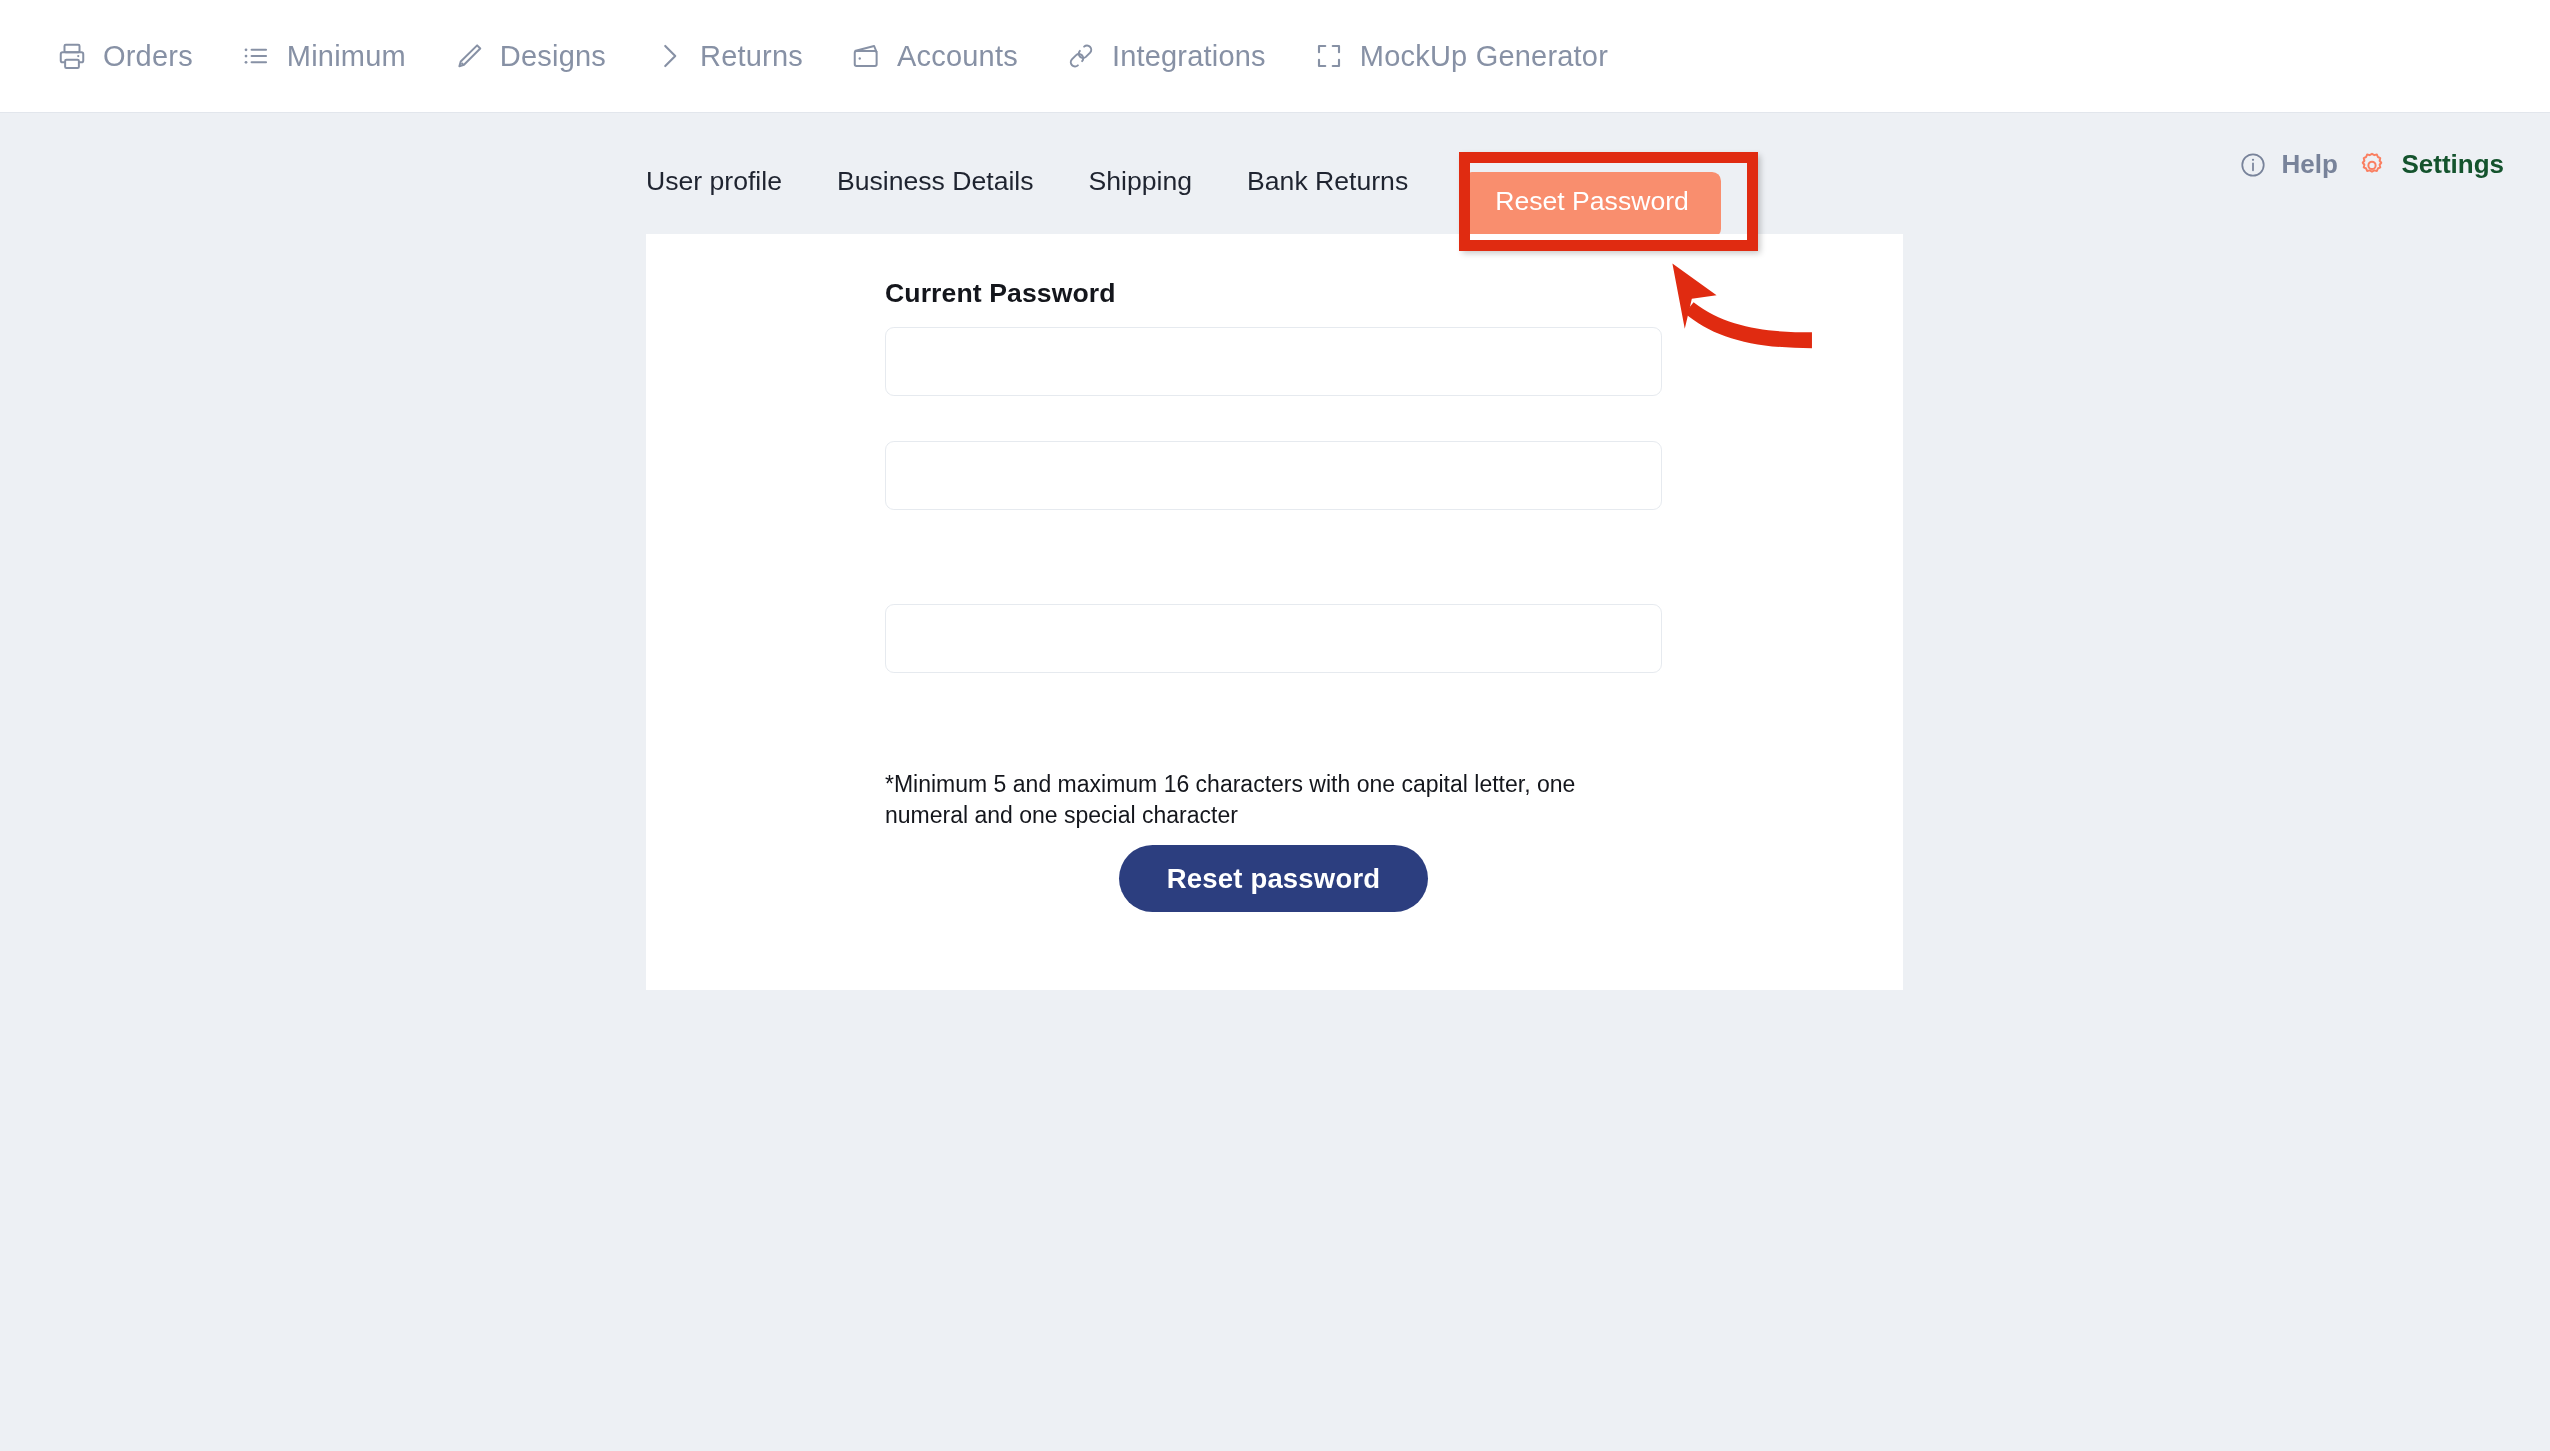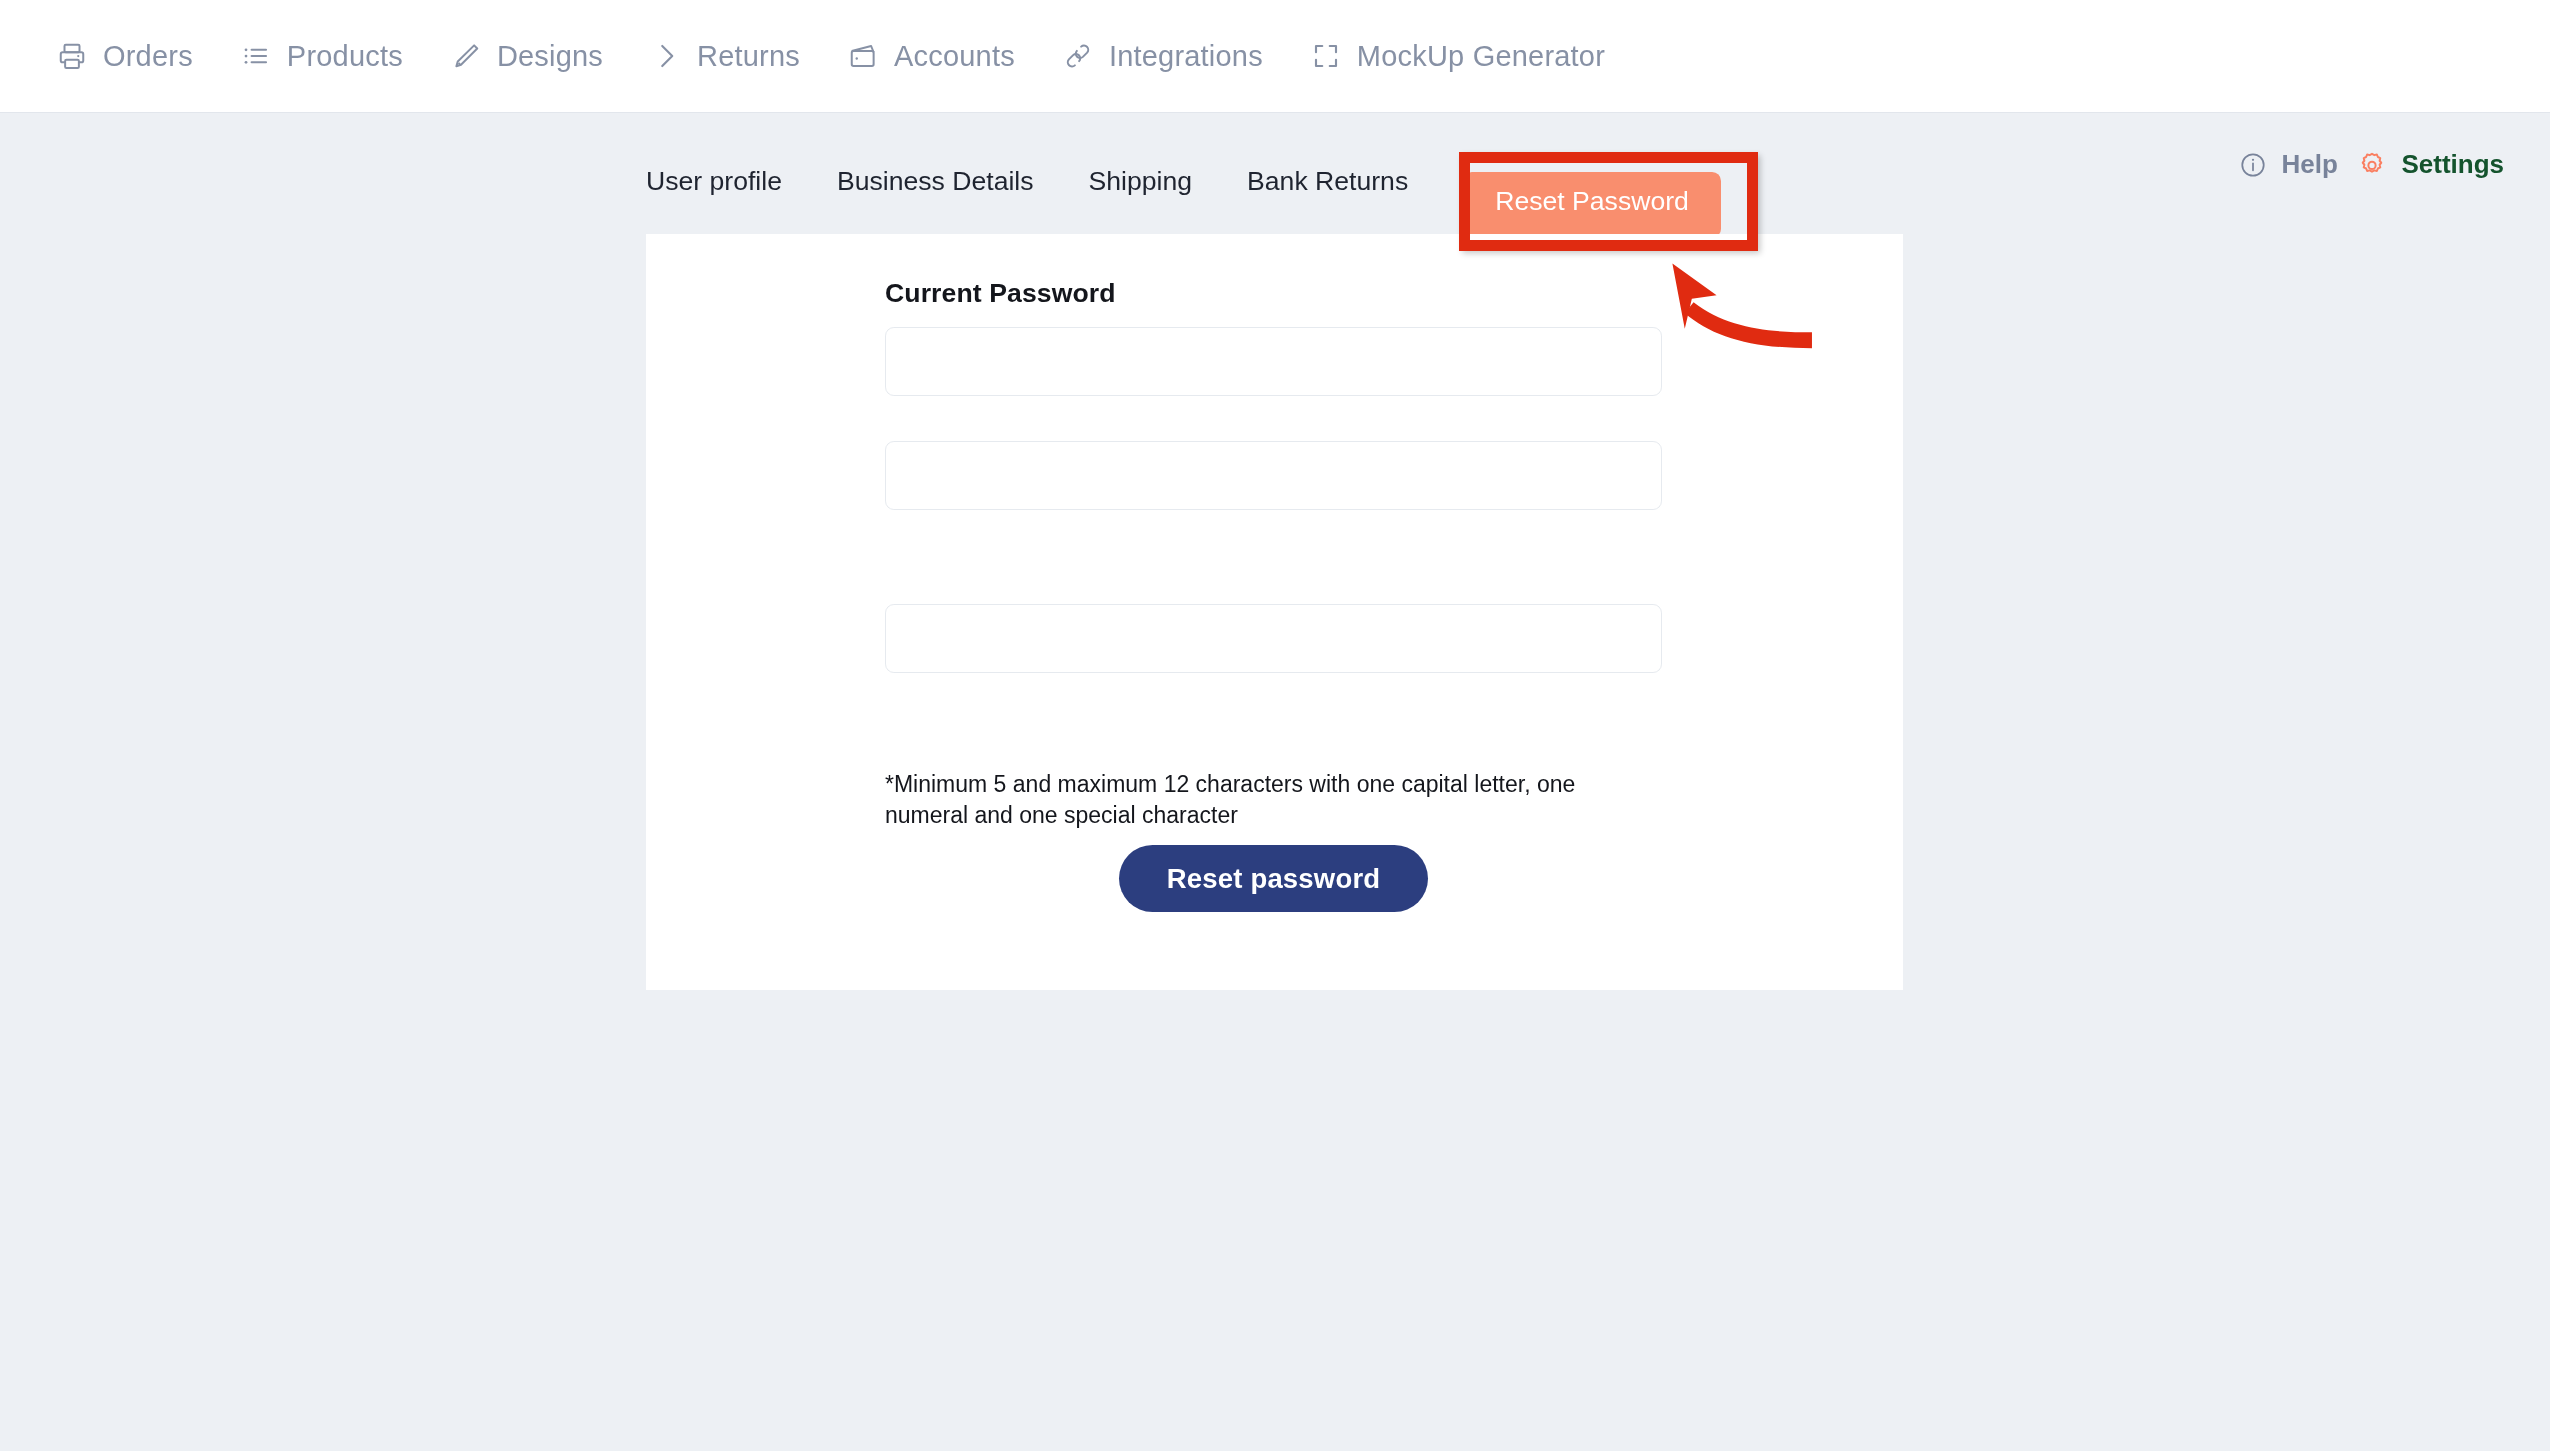--- a/index.html
+++ b/index.html
@@ -195,21 +195,21 @@
     <span class="nav-icon">
       <svg width="30" height="30" viewBox="0 0 24 24" fill="none" stroke="currentColor" stroke-width="1.7" stroke-linecap="round">
         <circle cx="4" cy="7" r="1.1" fill="currentColor" stroke="none"></circle>
         <circle cx="4" cy="12" r="1.1" fill="currentColor" stroke="none"></circle>
         <circle cx="4" cy="17" r="1.1" fill="currentColor" stroke="none"></circle>
         <line x1="8.5" y1="7" x2="20" y2="7"></line>
         <line x1="8.5" y1="12" x2="20" y2="12"></line>
         <line x1="8.5" y1="17" x2="20" y2="17"></line>
       </svg>
     </span>
-    <span class="nav-label">Products</span>
+    <span class="nav-label">Minimum</span>
   </div>
 
   <div class="nav-item">
     <span class="nav-icon">
       <svg width="30" height="30" viewBox="0 0 24 24" fill="none" stroke="currentColor" stroke-width="1.6" stroke-linejoin="round">
         <path d="M18.5 3.5 L21 6 L8 19 L4.3 20.2 L5.4 16.4 Z"></path>
         <path d="M6 17.6 L7.6 19.2"></path>
       </svg>
     </span>
     <span class="nav-label">Designs</span>
@@ -300,21 +300,21 @@
   </div>
 
   <div class="field-group" id="g-new">
     <input class="field-input" type="password" autocomplete="off" placeholder="" style="">
   </div>
 
   <div class="field-group" id="g-confirm">
     <input class="field-input" type="password" autocomplete="off" placeholder="" style="">
   </div>
 
-  <div id="hint">*Minimum 5 and maximum 12 characters with one capital letter, one numeral and one special character</div>
+  <div id="hint">*Minimum 5 and maximum 16 characters with one capital letter, one numeral and one special character</div>
 
   <div id="submitwrap">
     <button id="submit-btn">Reset password</button>
   </div>
 
 </div>
 
 <div id="annot-box"></div>
 
 <div id="annot-arrow">

